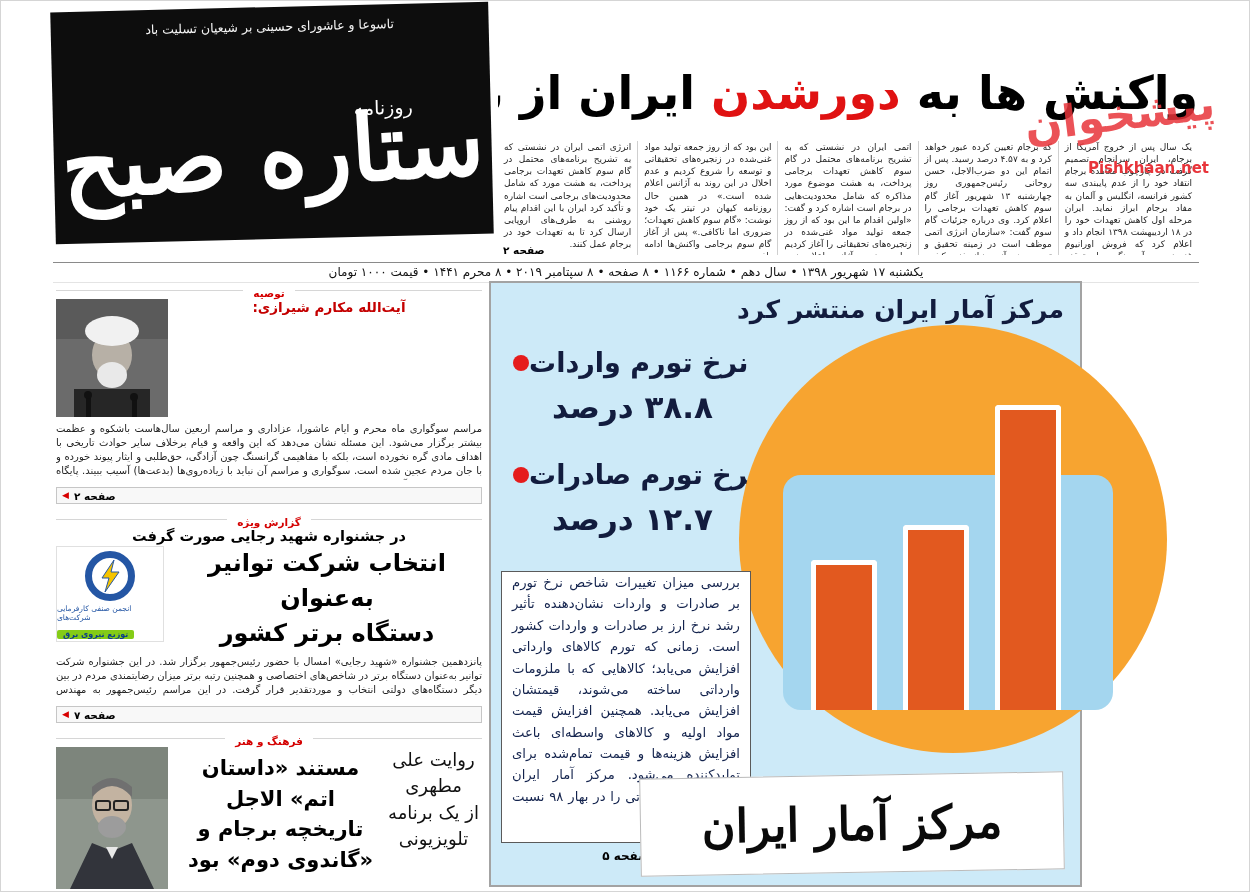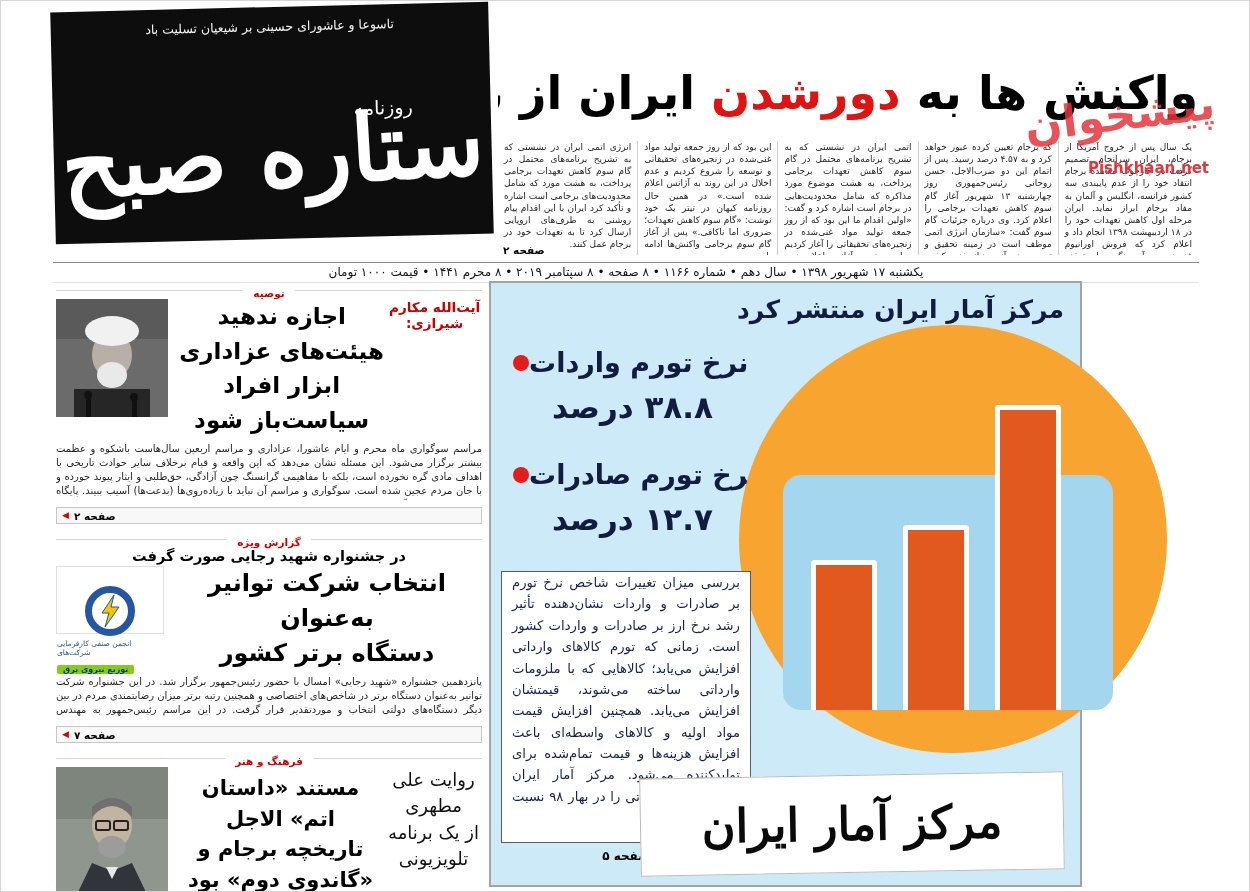--- a/index.html
+++ b/index.html
@@ -55,21 +55,21 @@
   .photo svg{display:block}
   .art-body{font-size:10px;line-height:1.4;text-align:justify;color:#222;margin-top:5px;overflow:hidden}
   .body1{height:58px}
   .body2{height:44px}
   .tab{display:flex;align-items:center;height:17px;margin:7px 0 7px;background:#f8f8f8;
        border:1px solid #c6c6c6;direction:ltr;padding-left:5px;gap:5px}
   .tab-arrow{color:#d80000;font-size:9px;line-height:1}
   .tab-label{font-size:10.5px;font-weight:bold;color:#000;direction:rtl}
 
   
-  .logo-box{flex:0 0 108px;background:#fff;border:1px solid #e0e0e0;text-align:left;padding-top:19px;height:68px}
+  .logo-box{flex:0 0 108px;background:#fff;border:1px solid #e0e0e0;text-align:left;padding-top:4px;height:96px}
   .logo-ring{width:50px;height:50px;border-radius:50%;border:7px solid #2456a4;margin:0 auto;position:relative}
   .logo-ring svg{position:absolute;left:-2px;top:-2px}
   .logo-cap1{font-size:7.5px;color:#2456a4;margin-top:3px;line-height:1.2}
   .logo-cap2{display:inline-block;font-size:8px;color:#0a3b8c;font-weight:bold;background:#84cc16;
              padding:0 6px;border-radius:2px;margin-top:1px}
 
   
   .info-box{position:absolute;left:488px;top:280px;width:593px;height:606px;background:#cdeaf8;
             border:2px solid #a3a3a3}
   .info-title{position:absolute;right:16px;top:12px;font-size:25px;font-weight:900;color:#121c3e}
@@ -130,24 +130,20 @@
   <div class="dateline">یکشنبه ۱۷ شهریور ۱۳۹۸ • سال دهم • شماره ۱۱۶۶ • ۸ صفحه • ۸ سپتامبر ۲۰۱۹ • ۸ محرم ۱۴۴۱ • قیمت ۱۰۰۰ تومان</div>
 
   <div class="left-col">
 
     <div class="tag-row">
       <span class="tag">توصیه</span>
     </div>
     <div class="art-row">
       <div class="art-main">
         <div class="kicker-red">آیت‌الله مکارم شیرازی:</div>
-        <div class="h-big">
-          <span>اجازه ندهید هیئت‌های عزاداری</span><br>
-          <span>ابزار افراد سیاست‌باز شود</span>
-        </div>
       </div>
       <div class="photo" style="height:118px">
         <svg width="112" height="118" viewBox="0 0 112 118">
           <rect width="112" height="118" fill="#6b6b6b"></rect>
           <rect width="112" height="40" fill="#5a5a5a"></rect>
           <ellipse cx="56" cy="56" rx="20" ry="24" fill="#b7b0a6"></ellipse>
           <ellipse cx="56" cy="32" rx="27" ry="15" fill="#f1f1f1"></ellipse>
           <ellipse cx="56" cy="76" rx="15" ry="13" fill="#e9e9e9"></ellipse>
           <rect x="18" y="90" width="76" height="28" fill="#262626"></rect>
           <rect x="30" y="98" width="5" height="20" fill="#111"></rect>

